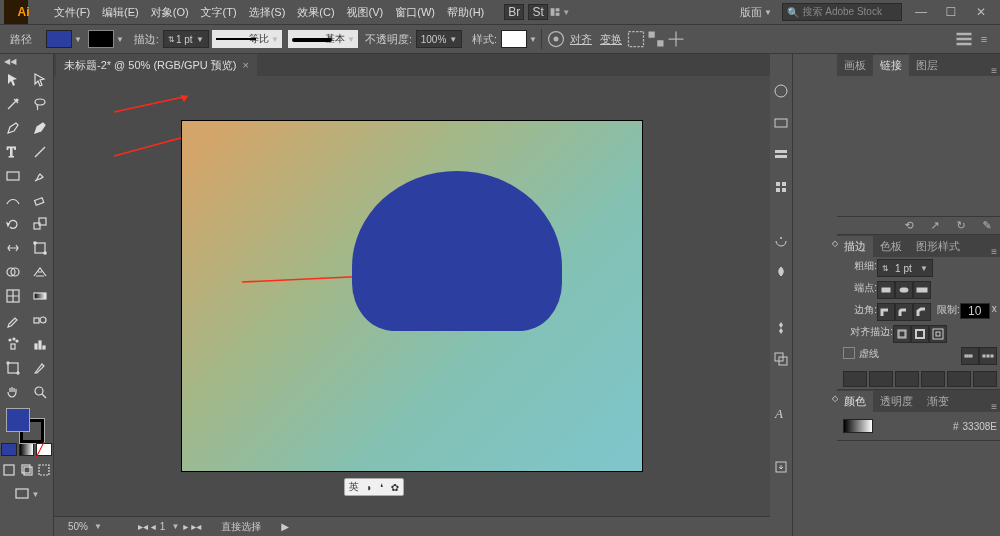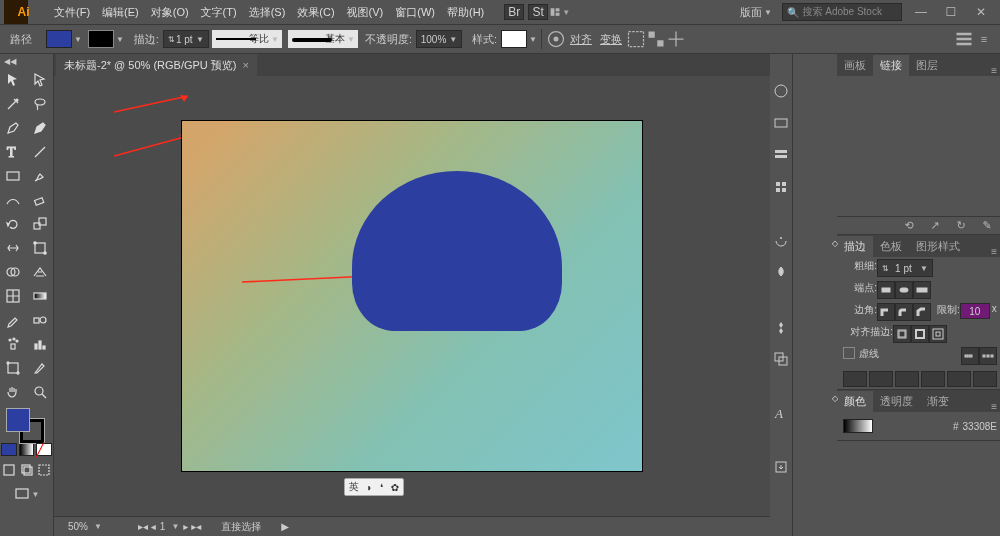--- a/index.html
+++ b/index.html
@@ -74,21 +74,21 @@
   .panel-tabs { height: 22px; display: flex; align-items: flex-end; background: #424242; }
   .ptab { padding: 3px 7px; font-size: 11px; color: #aaa; cursor: pointer; }
   .ptab.active { background: #535353; color: #ddd; }
   .panel-menu { margin-left: auto; padding: 0 6px; color: #aaa; font-size: 10px; cursor: pointer; }
   .panel-body { padding: 2px 6px; font-size: 10px; }
   .panel-body.empty { height: 140px; }
   .stroke-row { display: flex; align-items: flex-start; height: 22px; gap: 0; }
   .stroke-lbl { width: 34px; text-align: right; color: #ccc; }
   .cap-btn { width: 18px; height: 18px; background: #3a3a3a; display: inline-flex; align-items: center; justify-content: center; border: 1px solid #2a2a2a; cursor: pointer; }
   .cap-btn svg { width: 12px; height: 12px; stroke: #ccc; fill: #ccc; }
-  .limit-inp { width: 30px; height: 16px; background: #701a75; border: 1px solid #2a2a2a; color: #ccc; font-size: 10px; text-align: center; }
+  .limit-inp { width: 30px; height: 16px; background: #000000; border: 1px solid #2a2a2a; color: #ccc; font-size: 12px; text-align: center; }
   .dash-chk { width: 12px; height: 12px; border: 1px solid #888; display: inline-block; }
   .dash-inputs { display: flex; gap: 2px; margin-top: 2px; }
   .dash-inp { width: 24px; height: 16px; background: #3a3a3a; border: 1px solid #2a2a2a; }
   .grad-bar { width: 30px; height: 14px; background: linear-gradient(90deg,#000,#fff); border: 1px solid #222; }
   .color-hex { font-size: 10px; color: #ccc; margin-left: auto; }
   .panel-body.color { height: 28px; display: flex; align-items: center; }
 </style>
 </head>
 <body>
 

